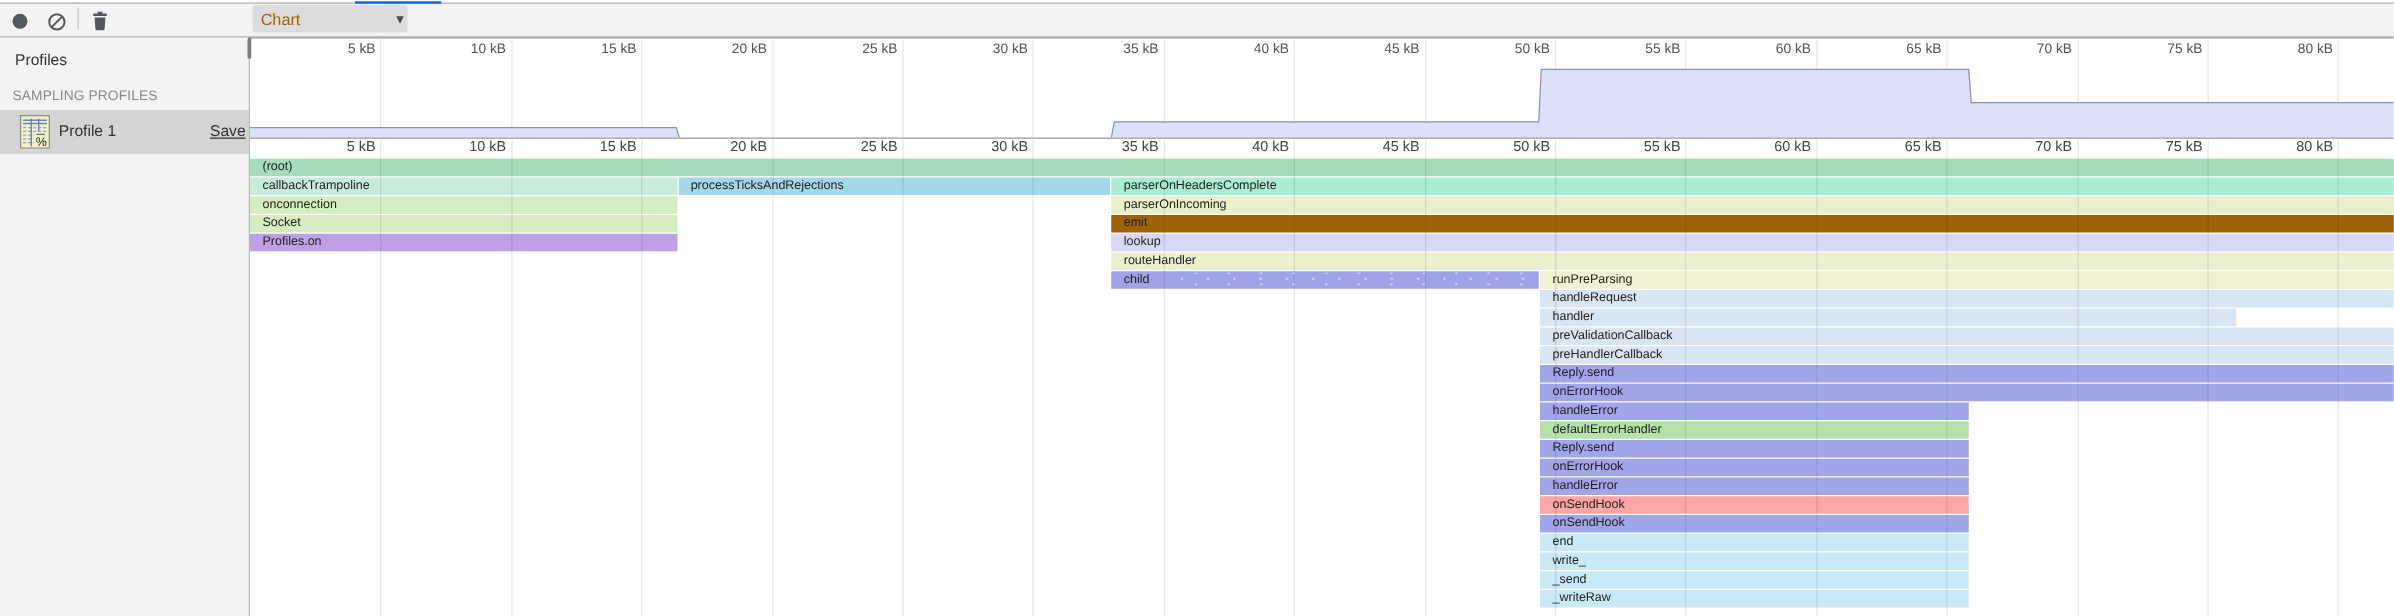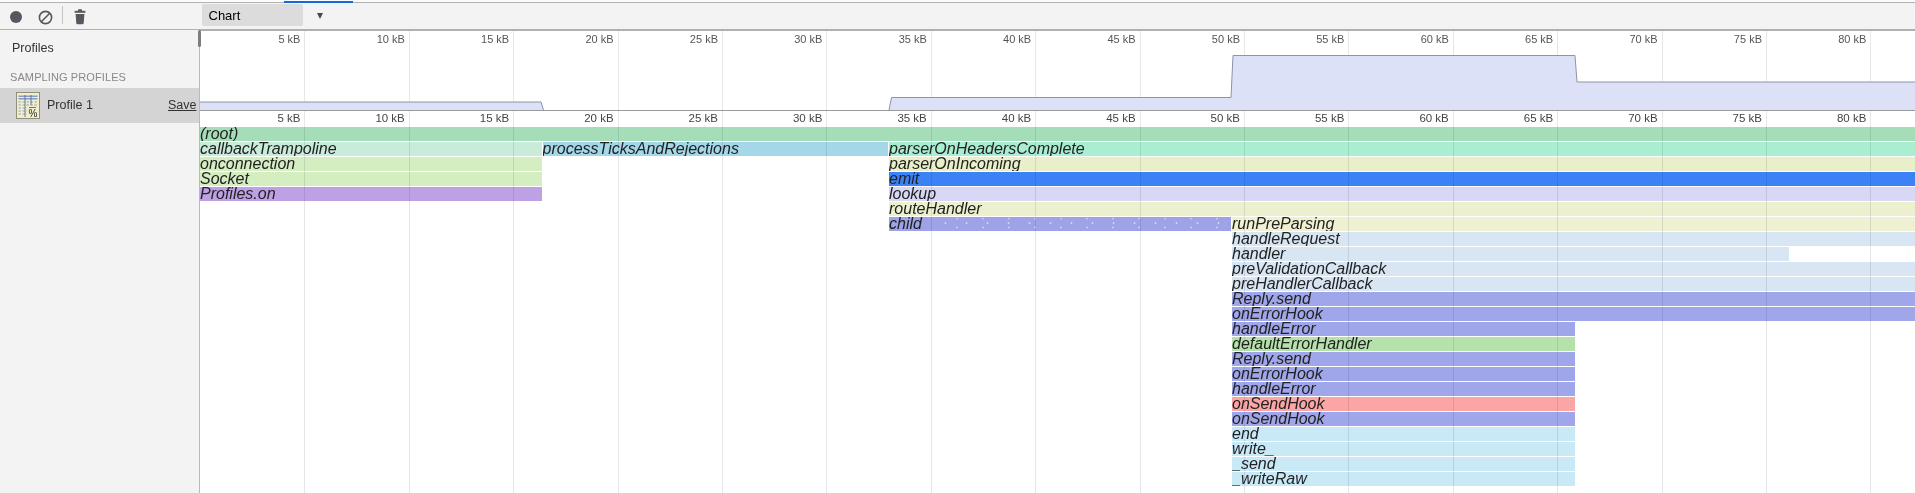--- a/index.html
+++ b/index.html
@@ -11,29 +11,29 @@
 #sep1{position:absolute;left:62px;top:6px;width:1px;height:18px;background:#c6c6c6;}
 #sidebar{position:absolute;left:0;top:30px;width:199px;height:463px;background:#f3f3f3;}
 #divider{position:absolute;left:199px;top:30px;width:1px;height:463px;background:#b9b9b9;}
 #handle{position:absolute;left:198px;top:30px;width:3px;height:17px;background:#7d7d7d;border-radius:1.5px;}
 .gv{position:absolute;width:1px;background:#e7e7e7;}
 .gr{position:absolute;width:1px;background:#e7e7e7;}
 .gf{position:absolute;width:1px;z-index:5;background:rgba(25,25,60,0.11);}
 .rlt{position:absolute;top:33px;width:60px;text-align:right;font-size:11px;color:#555;}
 .rlm{position:absolute;top:112px;width:60px;text-align:right;font-size:11.5px;color:#444;}
 #ovborder{position:absolute;left:200px;top:110px;width:1715px;height:1px;background:#9a9a9a;}
-.bar{position:absolute;height:14px;font-size:16px;line-height:14px;color:#222;
- padding-left:0;white-space:nowrap;overflow:hidden;z-index:2;font-style:italic;}
+.bar{position:absolute;height:14px;font-size:10px;line-height:14px;color:#222;
+ padding-left:10px;white-space:nowrap;overflow:hidden;z-index:2;}
 #profiles{position:absolute;left:12px;top:40.5px;font-size:12.5px;color:#333;}
 #samp{position:absolute;left:10px;top:71px;font-size:11px;color:#888;letter-spacing:0.1px;}
 #selrow{position:absolute;left:0;top:88px;width:199px;height:34.5px;background:#d4d4d4;}
 #p1{position:absolute;left:47px;top:97.5px;font-size:12.5px;color:#333;}
 #save{position:absolute;left:168px;top:97.5px;font-size:12.5px;color:#333;text-decoration:underline;}
-#chartsel{position:absolute;left:202px;top:4px;width:101px;height:22px;background:#dcdcdc;
- border-radius:2px;font-size:13px;color:#000000;line-height:24px;padding-left:6.5px;}
+#chartsel{position:absolute;left:202px;top:4px;width:124px;height:22px;background:#dcdcdc;
+ border-radius:2px;font-size:13px;color:#a16207;line-height:24px;padding-left:6.5px;}
 #selarrow{position:absolute;left:316.5px;top:12.5px;width:0;height:0;border-left:3.5px solid transparent;
  border-right:3.5px solid transparent;border-top:6px solid #4a4a4a;}
 </style></head><body>
 <div id="toolbar"></div>
 <div id="tbborder"></div>
 <div style="position:absolute;left:0;top:0;width:1915px;height:2px;background:#fcfcfc;"></div>
 <div style="position:absolute;left:0;top:2px;width:1915px;height:1px;background:#b3b3b3;"></div>
 <div id="bluestrip"></div>
 <div id="rec"></div>
 <svg class="abs" style="left:37.8px;top:10px" width="15" height="15" viewBox="0 0 15 15">
@@ -126,21 +126,21 @@
 <div class="rlm" style="left:1597.6px;">70&nbsp;kB</div>
 <div class="rlm" style="left:1701.9999999999998px;">75&nbsp;kB</div>
 <div class="rlm" style="left:1806.3999999999999px;">80&nbsp;kB</div>
 <div class="bar" style="left:200px;top:126.5px;width:1715px;background:#a5ddb8;">(root)</div>
 <div class="bar" style="left:200px;top:141.5px;width:341.5px;background:#c9ebda;">callbackTrampoline</div>
 <div class="bar" style="left:542.5px;top:141.5px;width:345.0px;background:#a4d8e9;">processTicksAndRejections</div>
 <div class="bar" style="left:889px;top:141.5px;width:1026px;background:#aaeed2;">parserOnHeadersComplete</div>
 <div class="bar" style="left:200px;top:156.5px;width:341.5px;background:#d4edc1;">onconnection</div>
 <div class="bar" style="left:889px;top:156.5px;width:1026px;background:#e9efc8;">parserOnIncoming</div>
 <div class="bar" style="left:200px;top:171.5px;width:341.5px;background:#d4edc1;">Socket</div>
-<div class="bar" style="left:889px;top:171.5px;width:1026px;background:#3b82f6;">emit</div>
+<div class="bar" style="left:889px;top:171.5px;width:1026px;background:#a16207;">emit</div>
 <div class="bar" style="left:200px;top:186.5px;width:341.5px;background:#bda1e4;">Profiles.on</div>
 <div class="bar" style="left:889px;top:186.5px;width:1026px;background:#d8d7f6;">lookup</div>
 <div class="bar" style="left:889px;top:201.5px;width:1026px;background:#edf0cf;">routeHandler</div>
 <div class="bar" style="left:889px;top:216.5px;width:342px;background:#9da3e6;">child</div>
 <div class="bar" style="left:1232px;top:216.5px;width:683px;background:#eff1d2;">runPreParsing</div>
 <div class="bar" style="left:1232px;top:231.5px;width:683px;background:#d8e6f3;">handleRequest</div>
 <div class="bar" style="left:1232px;top:246.5px;width:557px;background:#d8e6f3;">handler</div>
 <div class="bar" style="left:1232px;top:261.5px;width:683px;background:#d8e6f3;">preValidationCallback</div>
 <div class="bar" style="left:1232px;top:276.5px;width:683px;background:#d8e6f3;">preHandlerCallback</div>
 <div class="bar" style="left:1232px;top:291.5px;width:683px;background:#a0a6ea;">Reply.send</div>

